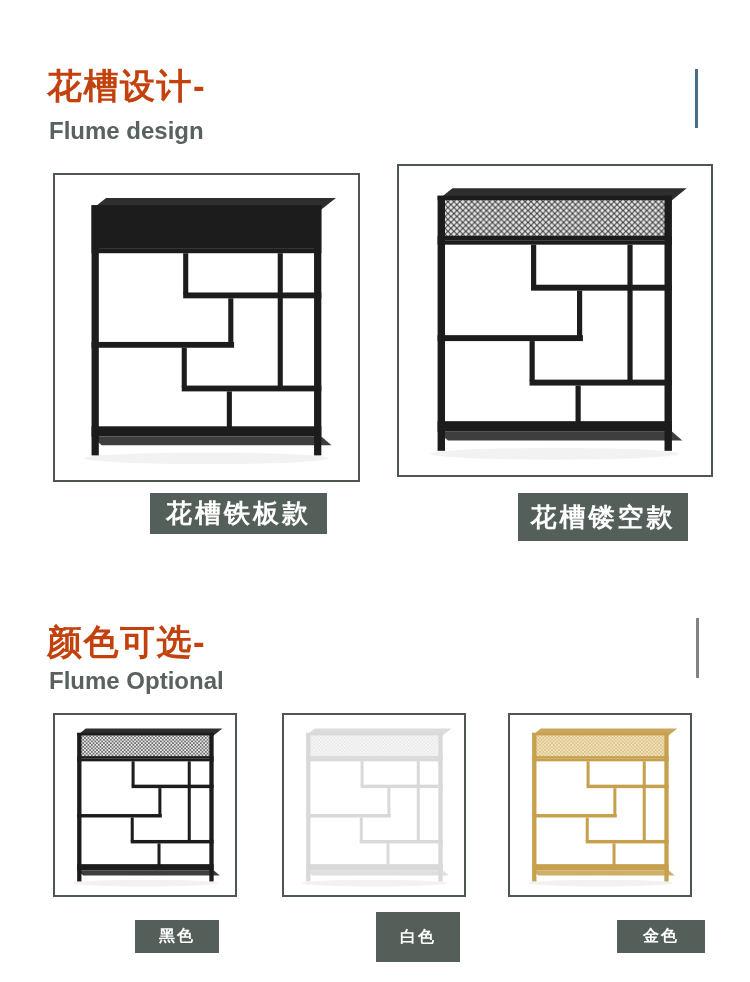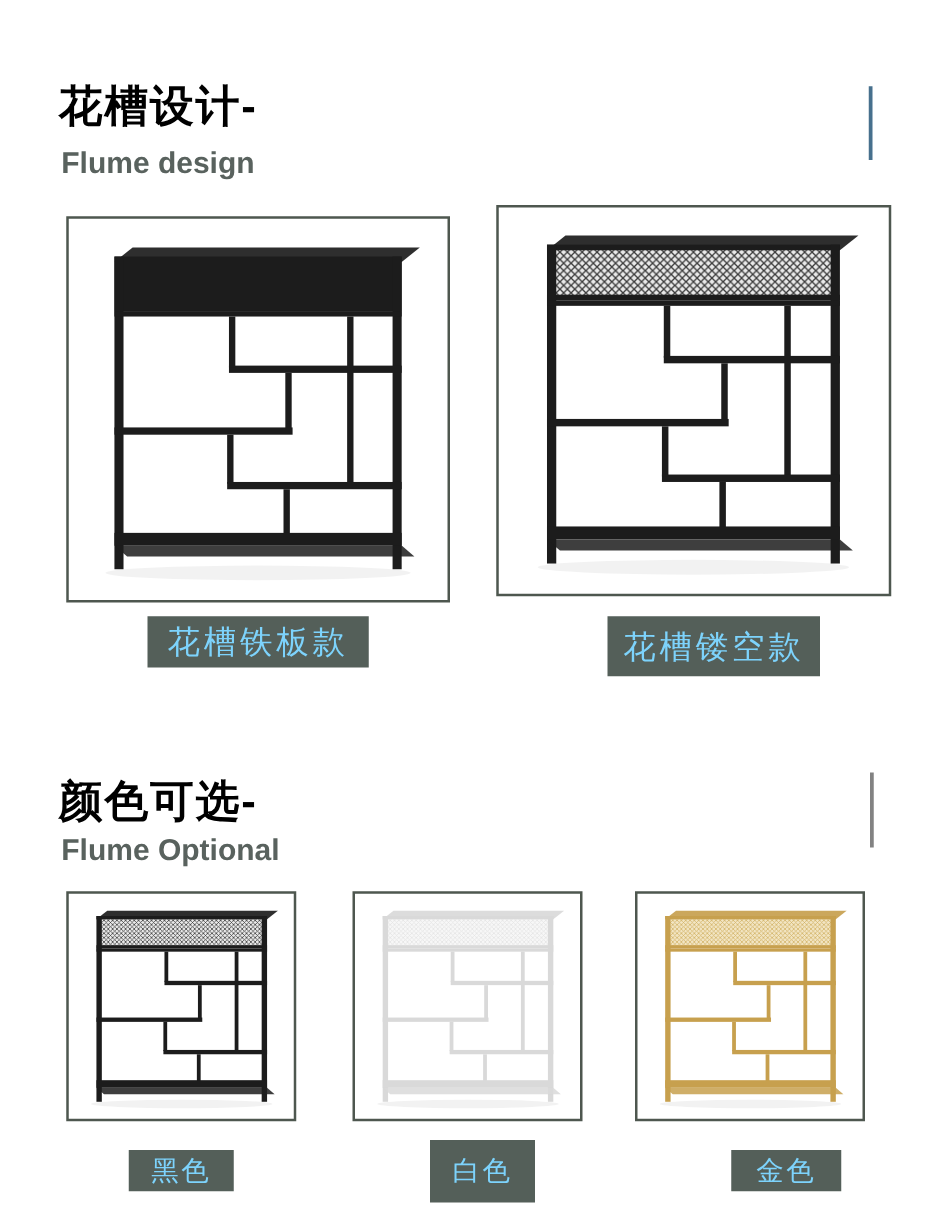--- a/index.html
+++ b/index.html
@@ -2,38 +2,38 @@
 <html><head>
 <meta charset="utf-8">
 <style>
   html,body{margin:0;padding:0;}
   body{
     width:750px;height:982px;position:relative;background:#ffffff;
     font-family:"Liberation Sans","DejaVu Sans",sans-serif;overflow:hidden;
   }
   .abs{position:absolute;}
   .h-title{
-    font-size:35px;font-weight:800;color:#000000;letter-spacing:1.5px;
+    font-size:35px;font-weight:800;color:#c2410c;letter-spacing:1.5px;
     line-height:1;white-space:nowrap;
   }
   .h-sub{
     font-size:24px;font-weight:700;color:#59625e;line-height:1;white-space:nowrap;
   }
   .accent-bar{width:3px;}
   .card{
     margin:0;background:#ffffff;border:2px solid #4e574f;box-sizing:border-box;
     display:flex;align-items:center;justify-content:center;
   }
   .shelf{width:96%;height:96%;display:block;}
   .badge{
-    background:#545f59;color:#7dd3fc;font-weight:400;box-sizing:border-box;
-    display:flex;align-items:center;justify-content:center;white-space:nowrap;
+    background:#545f59;color:#ffffff;font-weight:700;box-sizing:border-box;
+    display:flex;align-items:center;justify-content:center;white-space:nowrap;margin-left:32px;
   }
   .badge-big{font-size:26px;letter-spacing:3px;}
-  .badge-small{font-size:22px;letter-spacing:2px;}
+  .badge-small{font-size:16px;letter-spacing:2px;}
 </style>
 </head>
 <body>
 
 <div class="abs h-title" style="left:47px;top:68px;">花槽设计-</div>
 
 <div class="abs h-sub" style="left:49px;top:119px;">Flume design</div>
 
 <div class="abs accent-bar" style="left:695px;top:69px;height:59px;background:#47708d;"></div>
 

